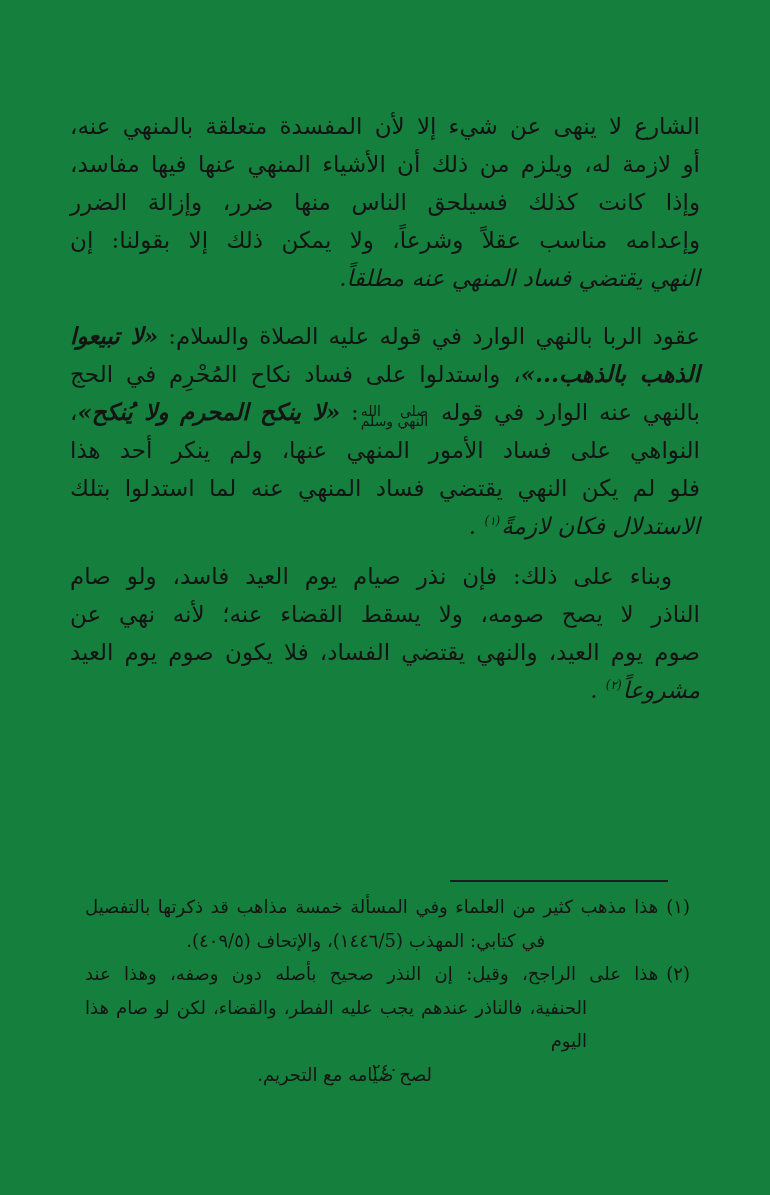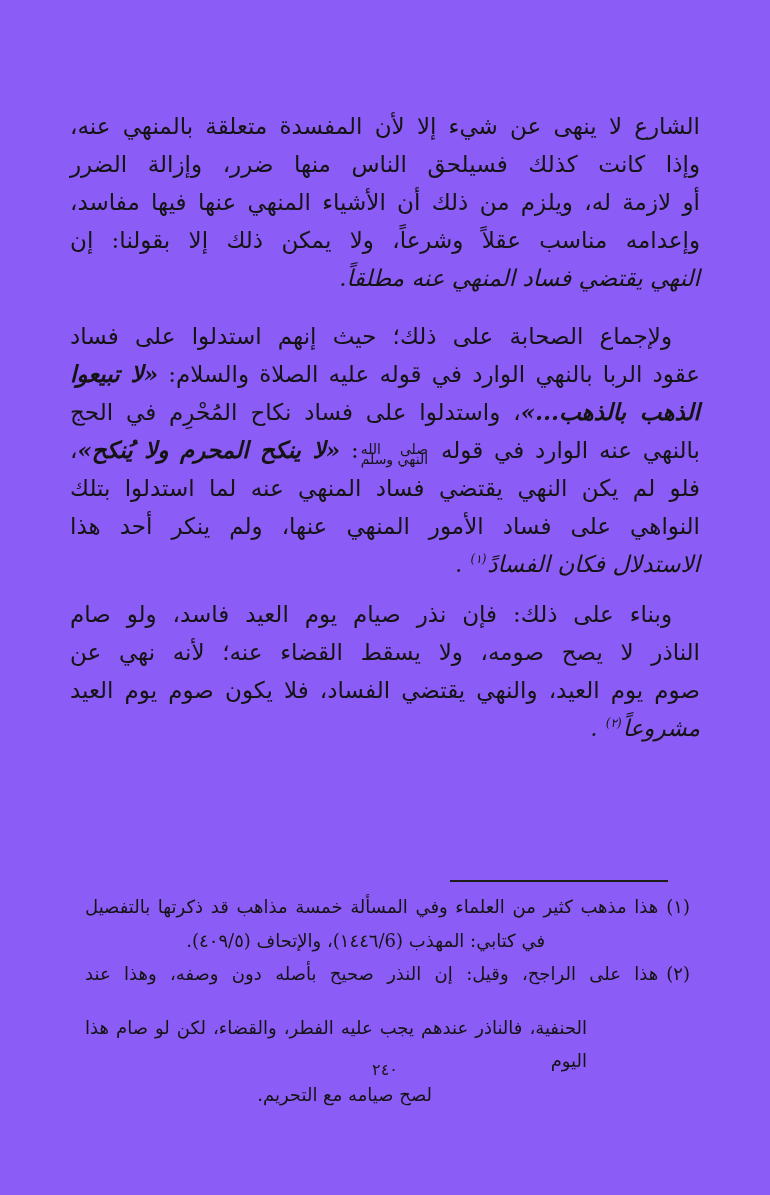--- a/index.html
+++ b/index.html
@@ -1,20 +1,20 @@
 <!DOCTYPE html>
 <html lang="ar"><head>
 <meta charset="utf-8">
 <style>
   html, body { margin: 0; padding: 0; background: #ffffff; }
   .page {
     position: relative;
     width: 770px;
     height: 1195px;
-    background: #8b5cf6;
+    background: #15803d;
     color: #141414;
     direction: rtl;
     font-family: "DejaVu Serif", "DejaVu Sans", serif;
     overflow: hidden;
   }
   .main {
     position: absolute;
     top: 107px;
     right: 70px;
     left: 70px;
@@ -61,72 +61,71 @@
     margin-left: auto;
     margin-bottom: 8px;
   }
   .fn-line {
     line-height: 33.5px;
     text-align: justify;
     text-align-last: justify;
   }
   .fn-line.end { text-align-last: right; }
   .pr-145 { padding-right: 145px; }
-  .pr-103 { padding-right: 103px; margin-top: 20px; }
+  .pr-103 { padding-right: 103px; }
   .pr-258 { padding-right: 258px; }
   .fn-marker { margin-left: 8px; }
   .pagenum {
     position: absolute;
     top: 1060px;
     left: 0;
     right: 0;
     text-align: center;
     font-size: 16px;
   }
 </style>
 </head>
 <body>
 
 <div class="page">
 
   <div class="main">
 
     <div class="para">
       <div class="line"><span>الشارع لا ينهى عن شيء إلا لأن المفسدة متعلقة بالمنهي عنه،</span></div>
+      <div class="line"><span>أو لازمة له، ويلزم من ذلك أن الأشياء المنهي عنها فيها مفاسد،</span></div>
       <div class="line"><span>وإذا كانت كذلك فسيلحق الناس منها ضرر، وإزالة الضرر</span></div>
-      <div class="line"><span>أو لازمة له، ويلزم من ذلك أن الأشياء المنهي عنها فيها مفاسد،</span></div>
       <div class="line"><span>وإعدامه مناسب عقلاً وشرعاً، ولا يمكن ذلك إلا بقولنا: إن</span></div>
       <div class="line end"><span>النهي يقتضي فساد المنهي عنه مطلقاً.</span></div>
     </div>
 
     <div class="para gap-lg">
-      <div class="line ind"><span>ولإجماع الصحابة على ذلك؛ حيث إنهم استدلوا على فساد</span></div>
       <div class="line"><span>عقود الربا بالنهي الوارد في قوله عليه الصلاة والسلام: </span><span class="b">«لا تبيعوا</span></div>
       <div class="line"><span class="b">الذهب بالذهب...»</span><span>، واستدلوا على فساد نكاح المُحْرِم في الحج</span></div>
       <div class="line"><span>بالنهي عنه الوارد في قوله </span><span class="pbuh"><span>صلى الله</span><span>النهي وسلم</span></span><span>: </span><span class="b">«لا ينكح المحرم ولا يُنكح»</span><span>،</span></div>
+      <div class="line"><span>النواهي على فساد الأمور المنهي عنها، ولم ينكر أحد هذا</span></div>
       <div class="line"><span>فلو لم يكن النهي يقتضي فساد المنهي عنه لما استدلوا بتلك</span></div>
-      <div class="line"><span>النواهي على فساد الأمور المنهي عنها، ولم ينكر أحد هذا</span></div>
-      <div class="line end"><span>الاستدلال فكان الفسادً</span><span class="sup">(١)</span><span> .</span></div>
+      <div class="line end"><span>الاستدلال فكان لازمةً</span><span class="sup">(١)</span><span> .</span></div>
     </div>
 
     <div class="para gap-sm">
       <div class="line ind"><span>وبناء على ذلك: فإن نذر صيام يوم العيد فاسد، ولو صام</span></div>
       <div class="line"><span>الناذر لا يصح صومه، ولا يسقط القضاء عنه؛ لأنه نهي عن</span></div>
       <div class="line"><span>صوم يوم العيد، والنهي يقتضي الفساد، فلا يكون صوم يوم العيد</span></div>
       <div class="line end"><span>مشروعاً</span><span class="sup">(٢)</span><span> .</span></div>
     </div>
 
   </div>
 
   <div class="footnotes">
     <div class="fn-sep"></div>
 
     <div class="fn">
       <div class="fn-line"><span class="fn-marker">(١)</span><span>هذا مذهب كثير من العلماء وفي المسألة خمسة مذاهب قد ذكرتها بالتفصيل</span></div>
-      <div class="fn-line end pr-145"><span>في كتابي: المهذب (6/‏١٤٤٦)، والإتحاف (٥/‏٤٠٩).</span></div>
+      <div class="fn-line end pr-145"><span>في كتابي: المهذب (5/‏١٤٤٦)، والإتحاف (٥/‏٤٠٩).</span></div>
     </div>
 
     <div class="fn">
       <div class="fn-line"><span class="fn-marker">(٢)</span><span>هذا على الراجح، وقيل: إن النذر صحيح بأصله دون وصفه، وهذا عند</span></div>
       <div class="fn-line pr-103"><span>الحنفية، فالناذر عندهم يجب عليه الفطر، والقضاء، لكن لو صام هذا اليوم</span></div>
       <div class="fn-line end pr-258"><span>لصح صيامه مع التحريم.</span></div>
     </div>
   </div>
 
   <div class="pagenum">٢٤٠</div>

